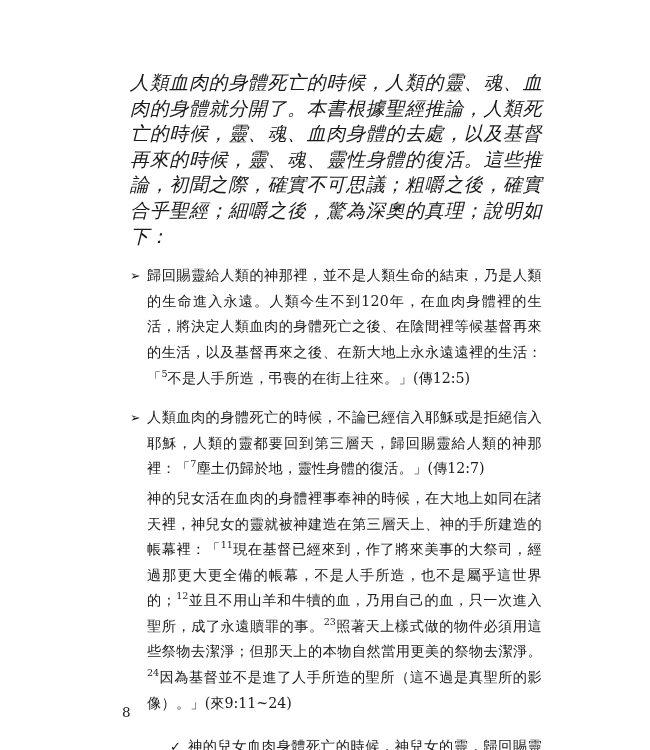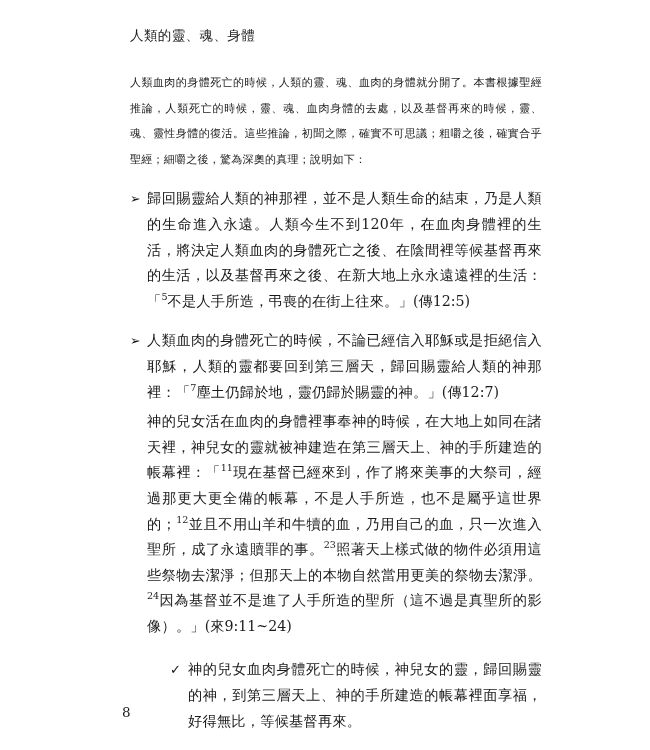--- a/index.html
+++ b/index.html
@@ -40,27 +40,28 @@
 
   
   .body-col {
     position: absolute;
     left: 130px;
     top: 70px;
     width: 412px;
   }
 
   .para {
-    font-size: 11px;
+    font-size: 19px;
     line-height: 25.6px;
     text-align: justify;
     text-justify: inter-ideograph;
     letter-spacing: 0.25px;
     margin: 0 0 12px 0;
     text-indent: 0;
+    font-style: italic;
   }
 
   
   .bullet-item {
     position: relative;
     padding-left: 17px;
     margin-top: 14px;
     margin-bottom: 0;
     font-size: 14.2px;
     line-height: 25.6px;
@@ -132,32 +133,31 @@
     font-size: 13.5px;
     color: #1a1a1a;
     font-family: "DejaVu Serif", "Liberation Serif", serif;
   }
 </style>
 </head>
 <body>
 
 <div class="page">
 
-  <div class="running-head">人類的靈、魂、身體</div>
 
   <div class="body-col">
 
     <p class="para">人類血肉的身體死亡的時候，人類的靈、魂、血肉的身體就分開了。本書根據聖經推論，人類死亡的時候，靈、魂、血肉身體的去處，以及基督再來的時候，靈、魂、靈性身體的復活。這些推論，初聞之際，確實不可思議；粗嚼之後，確實合乎聖經；細嚼之後，驚為深奧的真理；說明如下：</p>
 
     <p class="bullet-item">
       <span class="bullet-glyph">➢</span><span>歸回賜靈給人類的神那裡，並不是人類生命的結束，乃是人類的生命進入永遠。人類今生不到120年，在血肉身體裡的生活，將決定人類血肉的身體死亡之後、在陰間裡等候基督再來的生活，以及基督再來之後、在新大地上永永遠遠裡的生活：「</span><span class="vnum">5</span><span>不是人手所造，弔喪的在街上往來。」</span><span class="ref">(傳12:5)</span>
     </p>
 
     <p class="bullet-item">
-      <span class="bullet-glyph">➢</span><span>人類血肉的身體死亡的時候，不論已經信入耶穌或是拒絕信入耶穌，人類的靈都要回到第三層天，歸回賜靈給人類的神那裡：「</span><span class="vnum">7</span><span>塵土仍歸於地，靈仍歸於賜靈的神。」</span><span class="ref">(傳12:7)</span>
+      <span class="bullet-glyph">➢</span><span>人類血肉的身體死亡的時候，不論已經信入耶穌或是拒絕信入耶穌，人類的靈都要回到第三層天，歸回賜靈給人類的神那裡：「</span><span class="vnum">7</span><span>塵土仍歸於地，靈性身體的復活。」</span><span class="ref">(傳12:7)</span>
     </p>
 
     <p class="sub-para">
       <span>神的兒女活在血肉的身體裡事奉神的時候，在大地上如同在諸天裡，神兒女的靈就被神建造在第三層天上、神的手所建造的帳幕裡：「</span><span class="vnum">11</span><span>現在基督已經來到，作了將來美事的大祭司，經過那更大更全備的帳幕，不是人手所造，也不是屬乎這世界的；</span><span class="vnum">12</span><span>並且不用山羊和牛犢的血，乃用自己的血，只一次進入聖所，成了永遠贖罪的事。</span><span class="vnum">23</span><span>照著天上樣式做的物件必須用這些祭物去潔淨；但那天上的本物自然當用更美的祭物去潔淨。</span><span class="vnum">24</span><span>因為基督並不是進了人手所造的聖所（這不過是真聖所的影像）。」</span><span class="ref">(來9:11~24)</span>
     </p>
 
     <p class="check-item">
       <span class="check-glyph">✓</span><span>神的兒女血肉身體死亡的時候，神兒女的靈，歸回賜靈的神，到第三層天上、神的手所建造的帳幕裡面享福，好得無比，等候基督再來。</span>
     </p>
 

